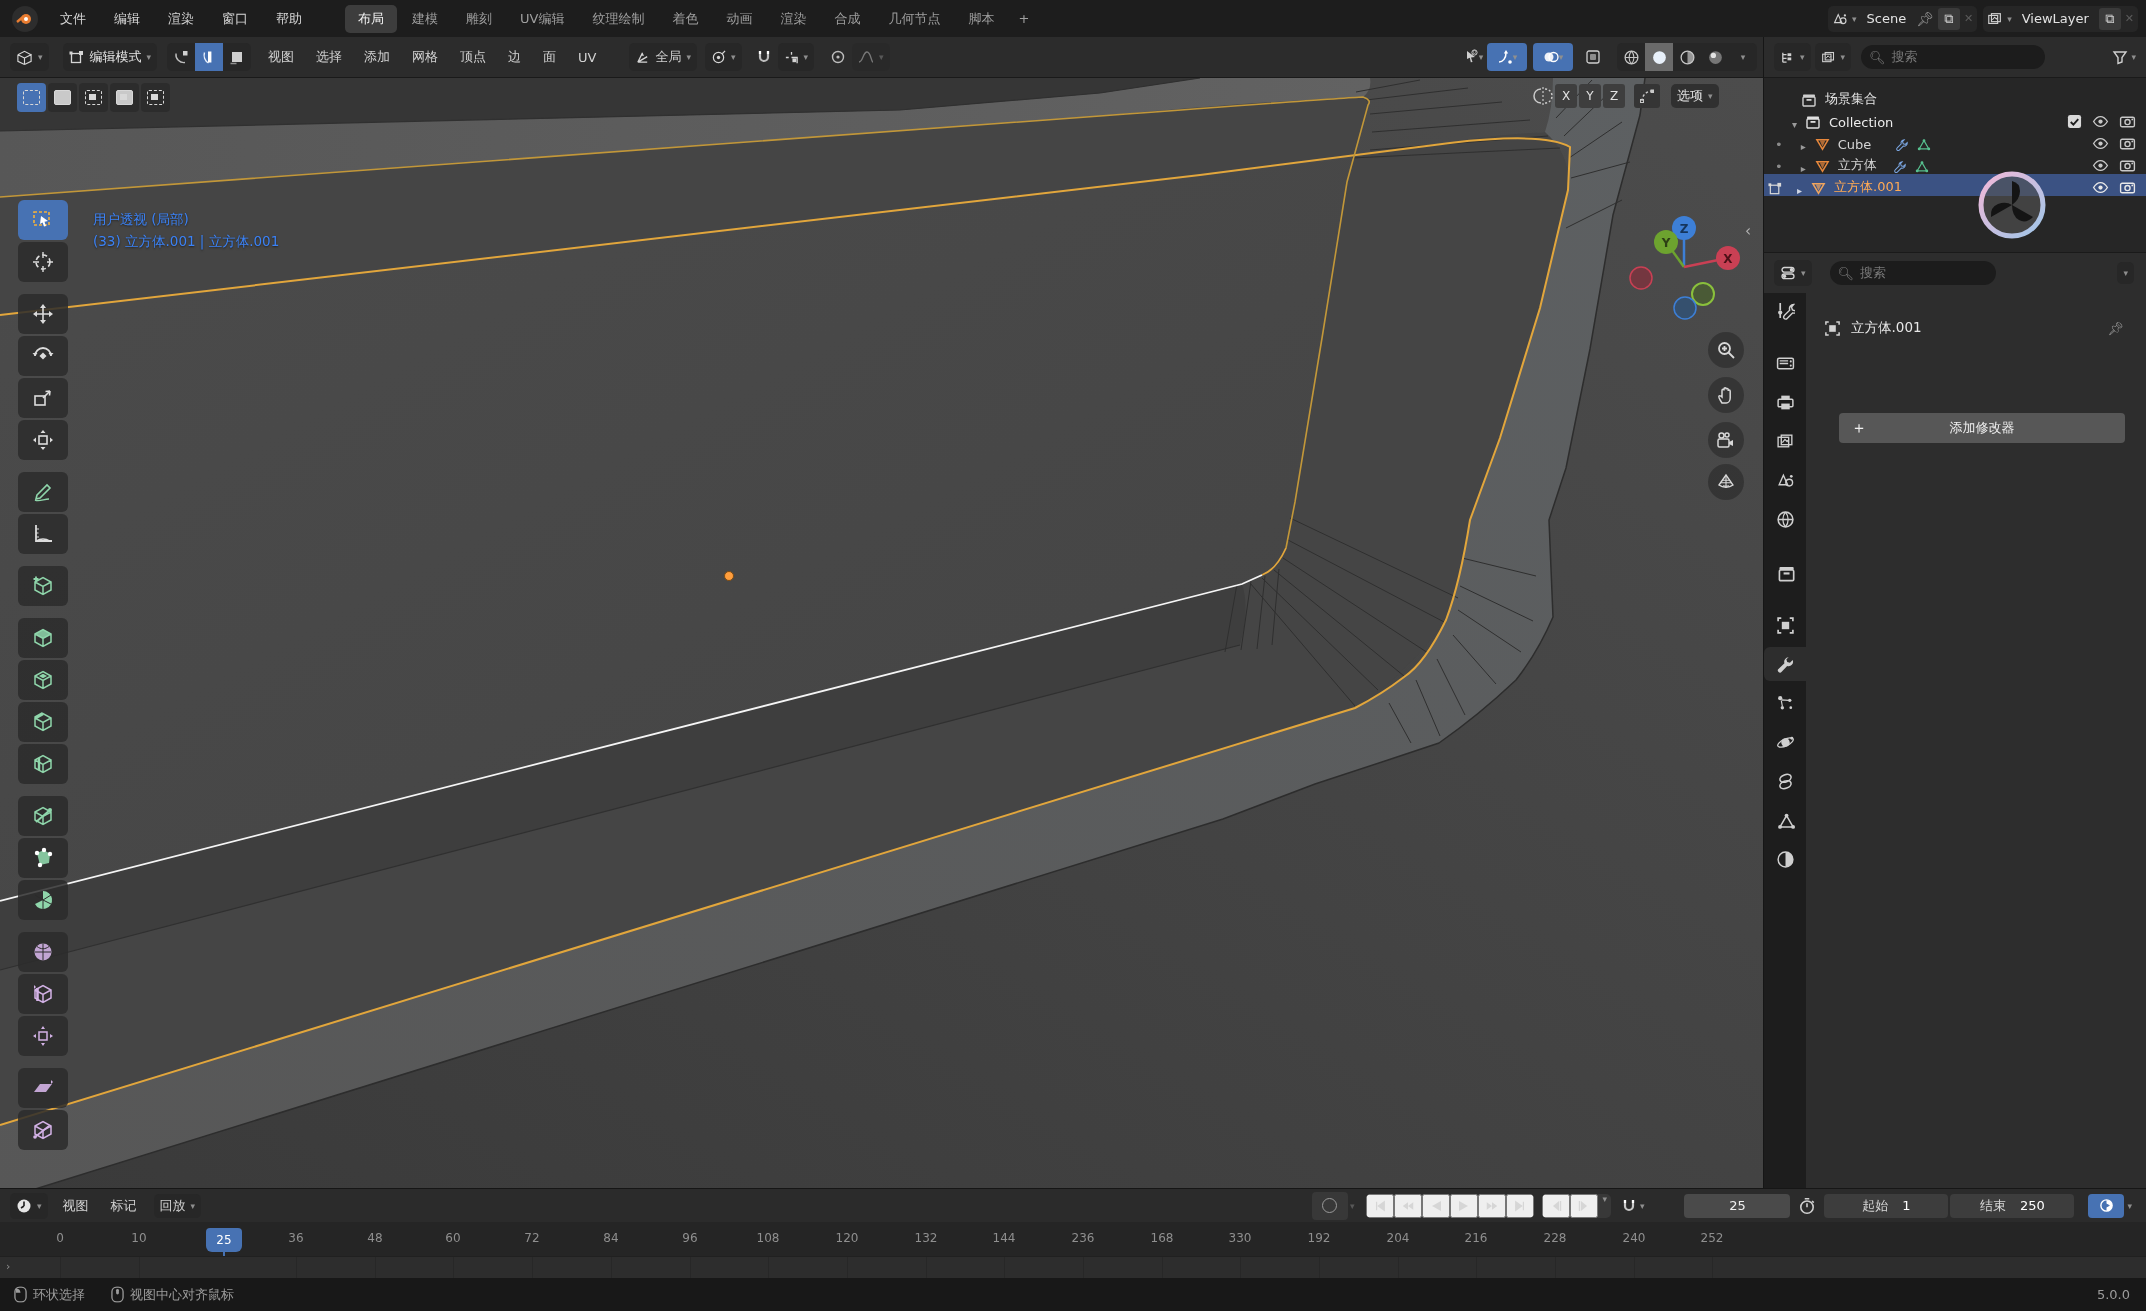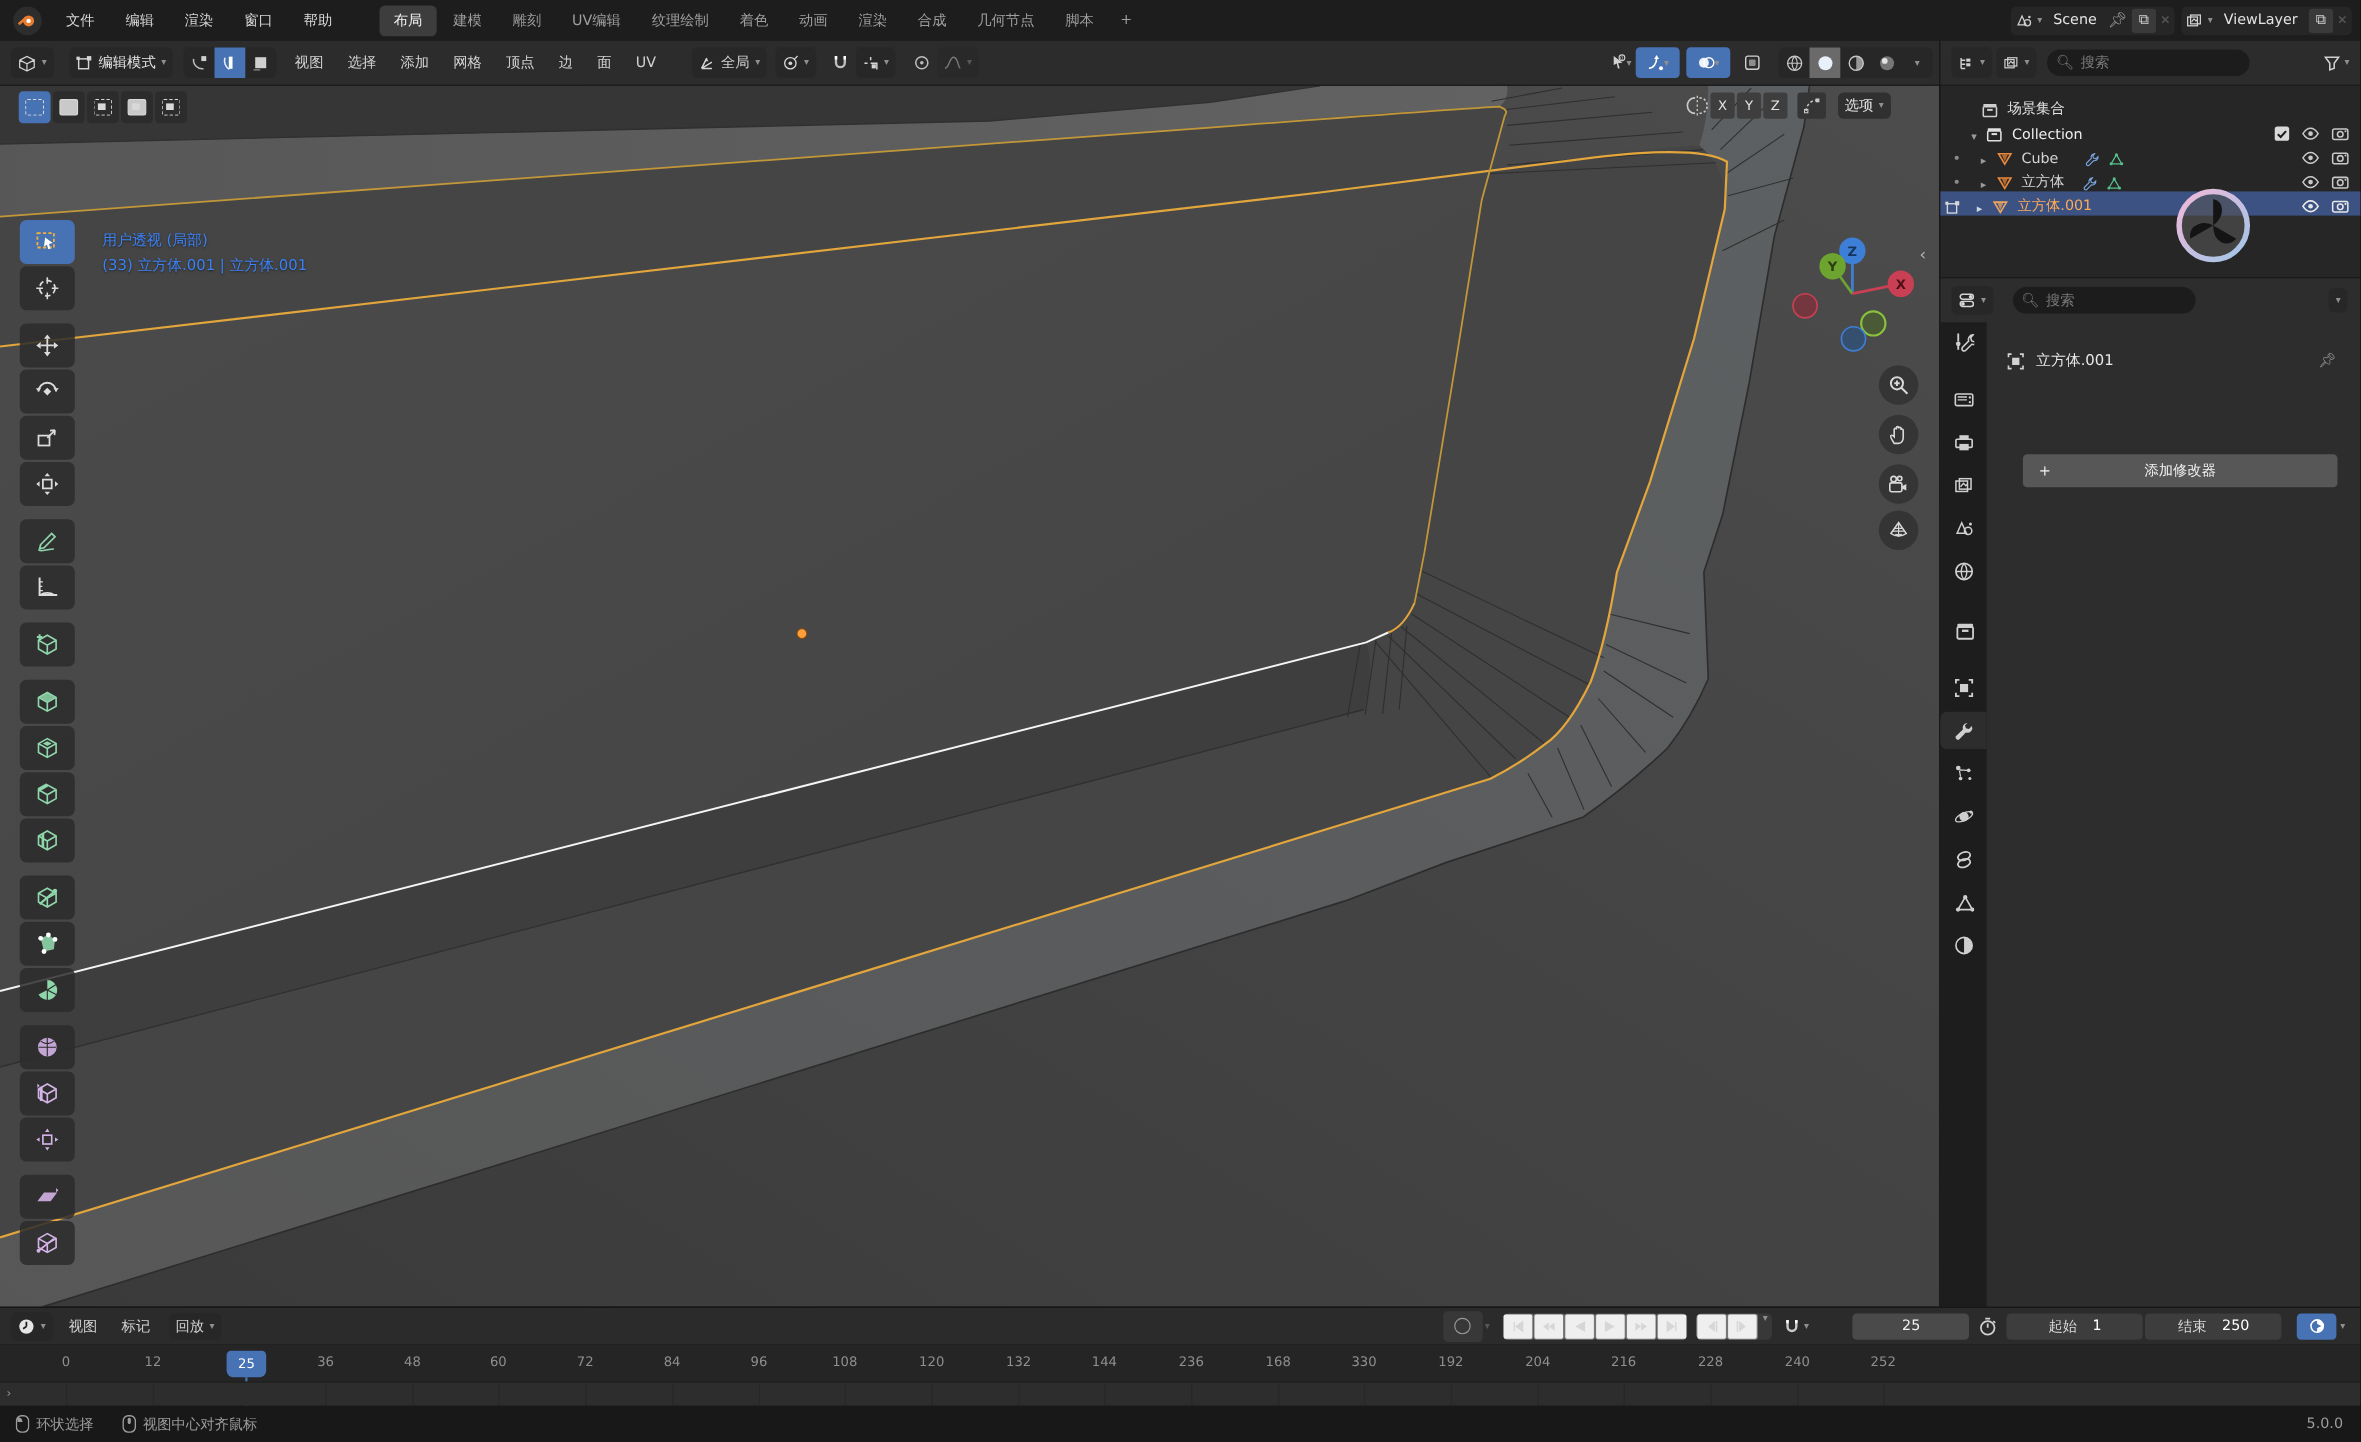--- a/index.html
+++ b/index.html
@@ -1142,21 +1142,21 @@
         </svg>
       </div>
     <span class="chev">▾</span>
   </div>
 </div>
 
 <div id="tl-ruler" class="abs">
   <div>
 
   <span class="f-num" style="left:60px">0</span>
-      <span class="f-num" style="left:139px">12</span>
+      <span class="f-num" style="left:139px">10</span>
       <span class="f-num" style="left:296px">36</span>
       <span class="f-num" style="left:375px">48</span>
       <span class="f-num" style="left:453px">60</span>
       <span class="f-num" style="left:532px">72</span>
       <span class="f-num" style="left:611px">84</span>
       <span class="f-num" style="left:690px">96</span>
       <span class="f-num" style="left:768px">108</span>
       <span class="f-num" style="left:847px">120</span>
       <span class="f-num" style="left:926px">132</span>
       <span class="f-num" style="left:1004px">144</span>

